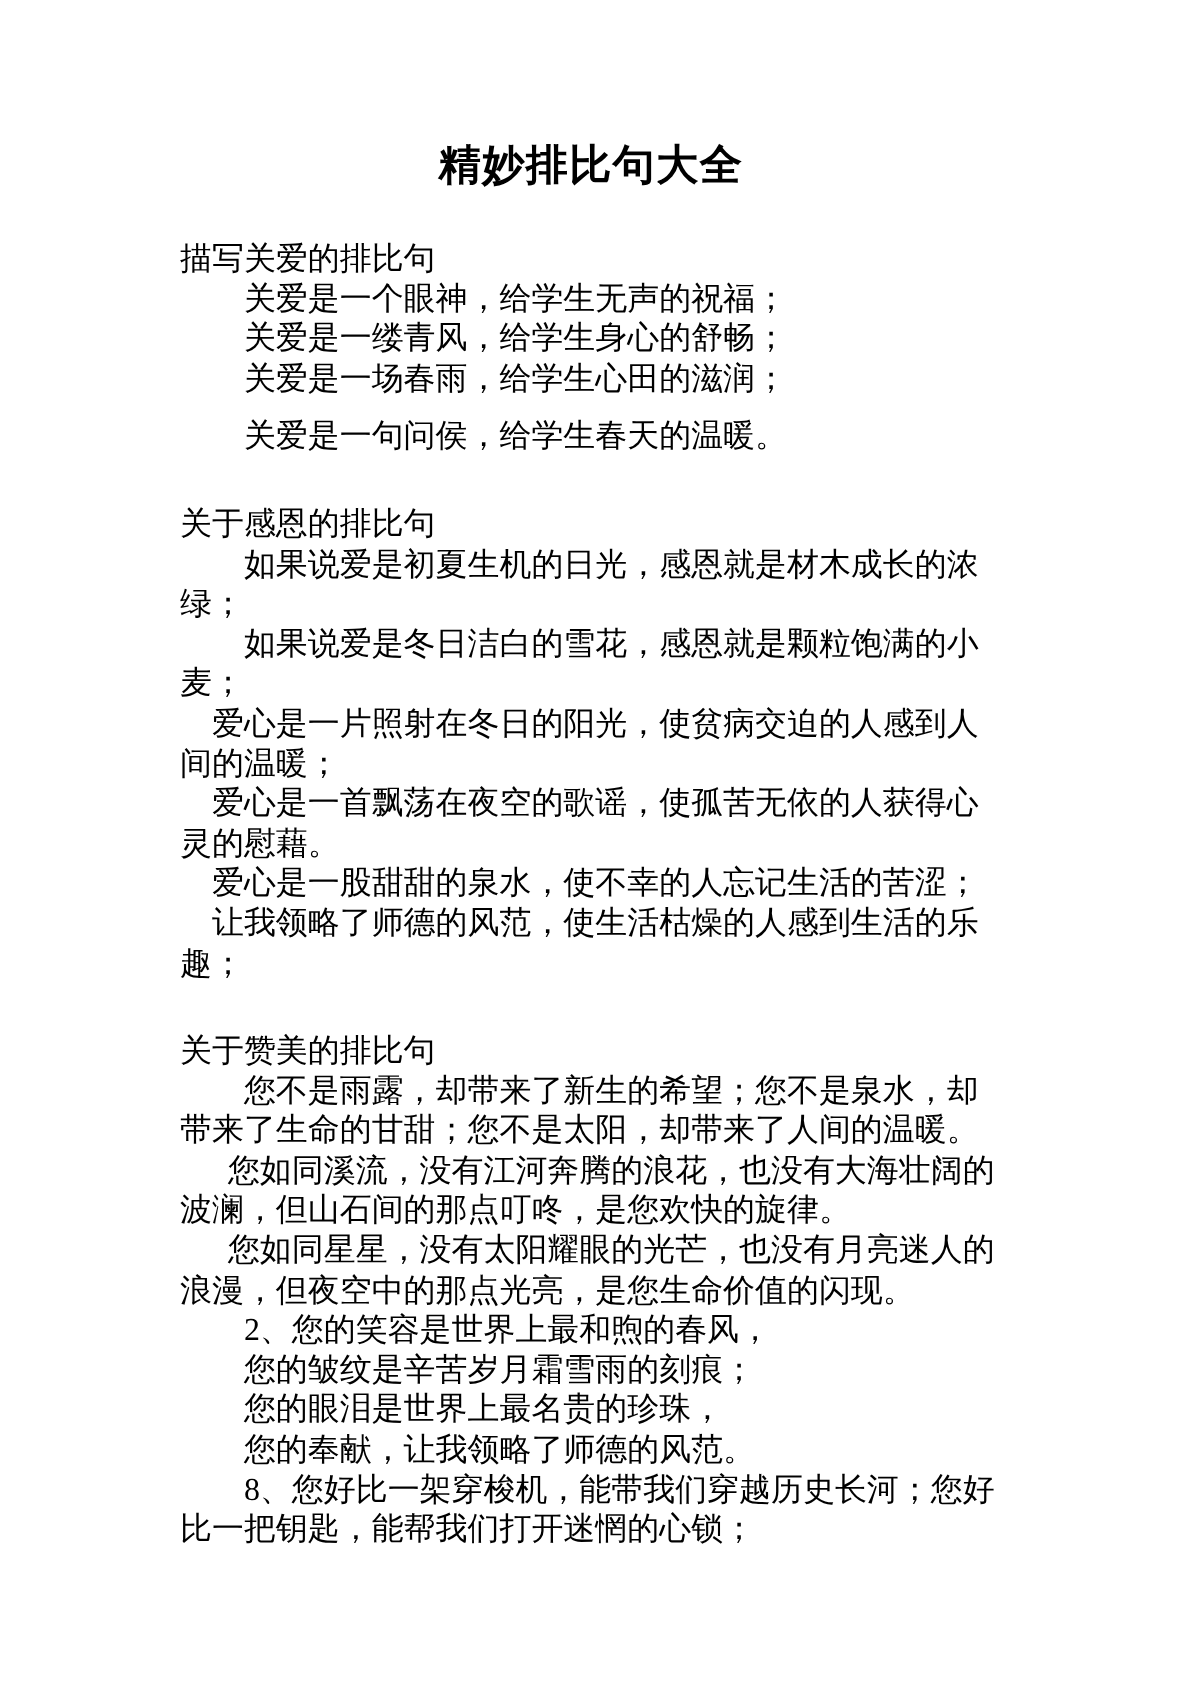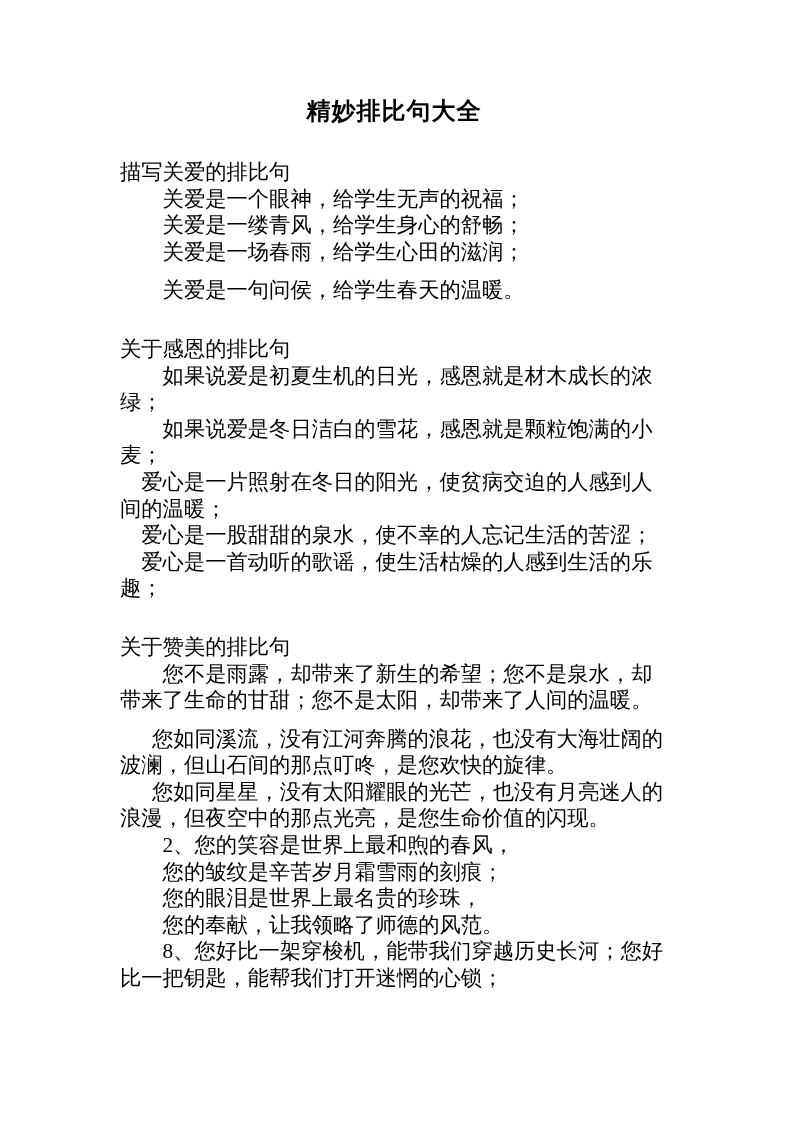--- a/index.html
+++ b/index.html
@@ -19,21 +19,21 @@
     padding: 95px 126px 0 120px;
     background: #ffffff;
     color: #000000;
     font-family: "Liberation Serif", serif;
   }
   .content {
     width: 548px;
   }
   .doc-title {
     margin: 0;
-    font-size: 24px;
+    font-size: 28px;
     font-weight: 700;
     line-height: 32px;
     text-align: center;
     letter-spacing: 1px;
   }
   .line {
     margin: 0;
     font-size: 21.3px;
     line-height: 26.6px;
     text-align: left;
@@ -54,25 +54,26 @@
     <div id="sections">
         <p class="line heading">描写关爱的排比句</p>
         <p class="line para" style="text-indent: 42.6px;">关爱是一个眼神，给学生无声的祝福；</p>
         <p class="line para" style="text-indent: 42.6px;">关爱是一缕青风，给学生身心的舒畅；</p>
         <p class="line para" style="text-indent: 42.6px;">关爱是一场春雨，给学生心田的滋润；</p>
         <p class="line para" style="text-indent: 42.6px; margin-top: 12px;">关爱是一句问侯，给学生春天的温暖。</p>
         <p class="line heading">关于感恩的排比句</p>
         <p class="line para" style="text-indent: 42.6px;">如果说爱是初夏生机的日光，感恩就是材木成长的浓绿；</p>
         <p class="line para" style="text-indent: 42.6px;">如果说爱是冬日洁白的雪花，感恩就是颗粒饱满的小麦；</p>
         <p class="line para" style="text-indent: 21.3px;">爱心是一片照射在冬日的阳光，使贫病交迫的人感到人间的温暖；</p>
+        <p class="line para" style="text-indent: 21.3px;">爱心是一首飘荡在夜空的歌谣，使孤苦无依的人获得心灵的慰藉。</p>
         <p class="line para" style="text-indent: 21.3px;">爱心是一股甜甜的泉水，使不幸的人忘记生活的苦涩；</p>
-        <p class="line para" style="text-indent: 21.3px;">爱心是一首动听的歌谣，使生活枯燥的人感到生活的乐趣；</p>
+        <p class="line para" style="text-indent: 21.3px;">让我领略了师德的风范，使生活枯燥的人感到生活的乐趣；</p>
         <p class="line heading">关于赞美的排比句</p>
         <p class="line para" style="text-indent: 42.6px;">您不是雨露，却带来了新生的希望；您不是泉水，却带来了生命的甘甜；您不是太阳，却带来了人间的温暖。</p>
-        <p class="line para" style="text-indent: 31.95px; margin-top: 12px;">您如同溪流，没有江河奔腾的浪花，也没有大海壮阔的波澜，但山石间的那点叮咚，是您欢快的旋律。</p>
+        <p class="line para" style="text-indent: 31.95px;">您如同溪流，没有江河奔腾的浪花，也没有大海壮阔的波澜，但山石间的那点叮咚，是您欢快的旋律。</p>
         <p class="line para" style="text-indent: 31.95px;">您如同星星，没有太阳耀眼的光芒，也没有月亮迷人的浪漫，但夜空中的那点光亮，是您生命价值的闪现。</p>
         <p class="line para" style="text-indent: 42.6px;">2、您的笑容是世界上最和煦的春风，</p>
         <p class="line para" style="text-indent: 42.6px;">您的皱纹是辛苦岁月霜雪雨的刻痕；</p>
         <p class="line para" style="text-indent: 42.6px;">您的眼泪是世界上最名贵的珍珠，</p>
         <p class="line para" style="text-indent: 42.6px;">您的奉献，让我领略了师德的风范。</p>
         <p class="line para" style="text-indent: 42.6px;">8、您好比一架穿梭机，能带我们穿越历史长河；您好比一把钥匙，能帮我们打开迷惘的心锁；</p>
       </div>
   </div>
 </div>
 

